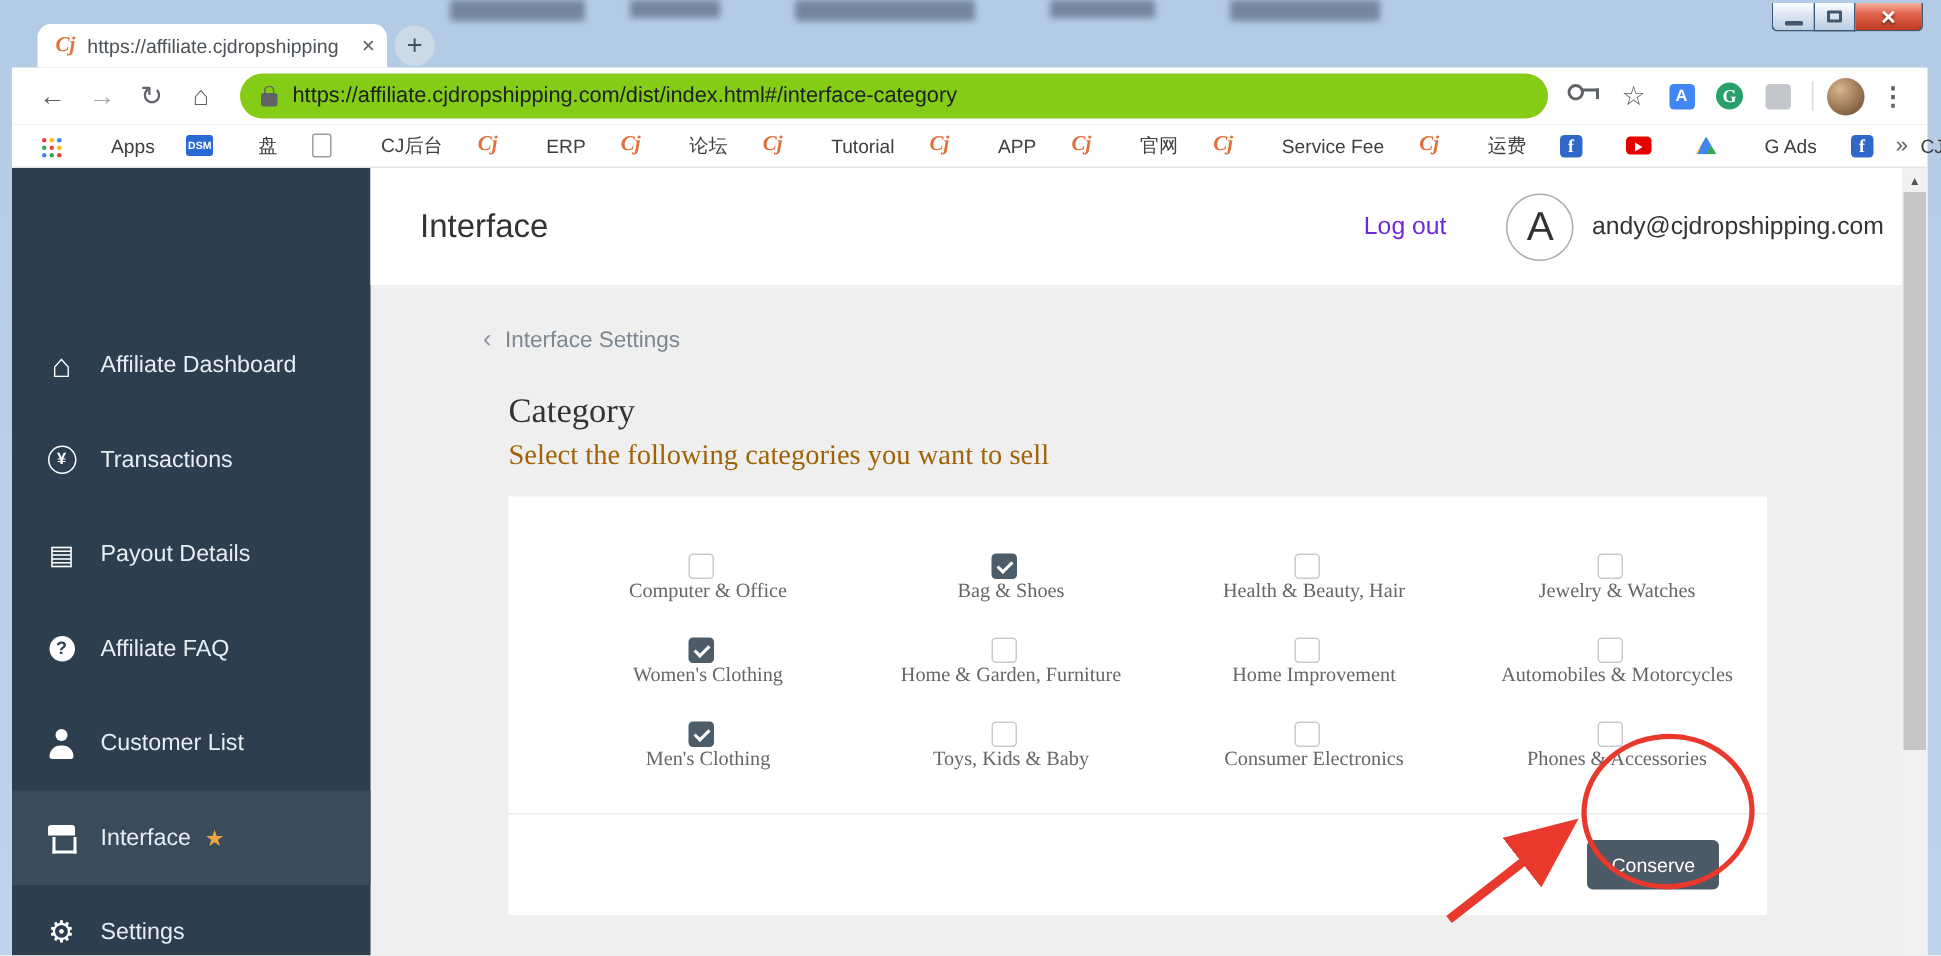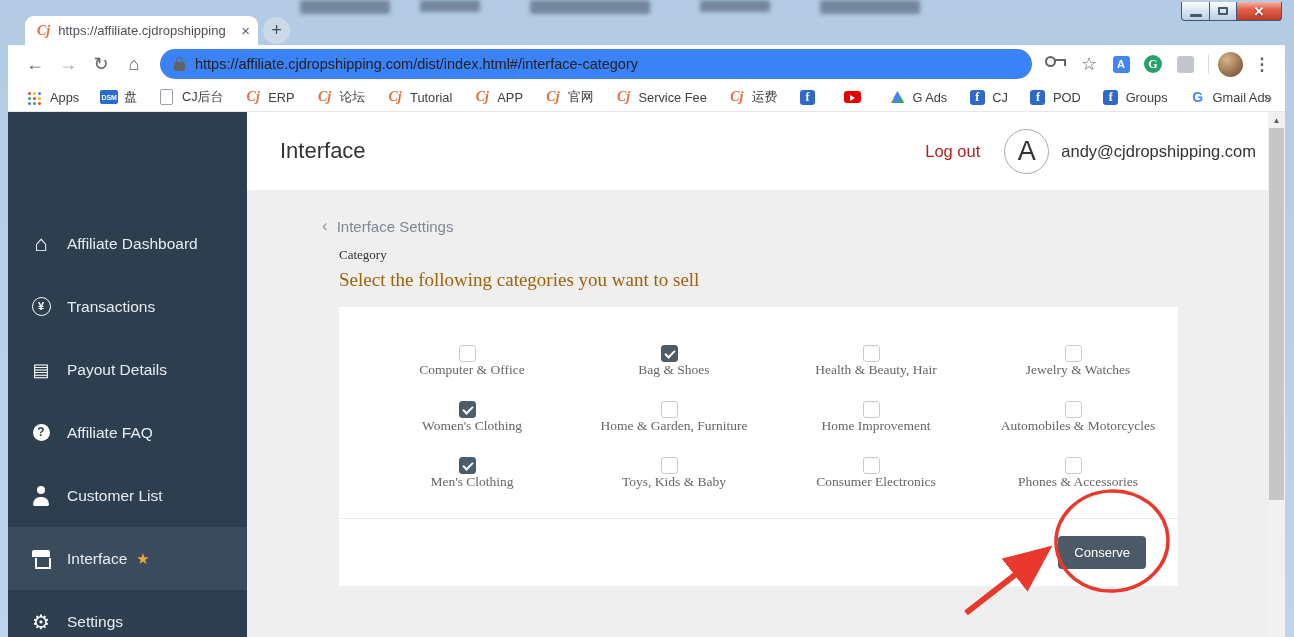--- a/index.html
+++ b/index.html
@@ -23,38 +23,38 @@
   .tab{ position:absolute; left:17px; top:16px; width:233px; height:29px; background:#fff; border-radius:9px 9px 0 0; display:flex; align-items:center; padding:0 8px 0 12px; }
   .tab-fav{ font-family:"Liberation Serif",serif; font-style:italic; font-weight:bold; color:#e0713b; font-size:14px; margin-right:8px; }
   .tab-title{ flex:1; font-size:13px; color:#4b5156; white-space:nowrap; overflow:hidden; }
   .tab-close{ color:#5f6368; font-size:15px; margin-left:6px; cursor:default; }
   .newtab-btn{ position:absolute; left:255px; top:17px; width:27px; height:27px; border-radius:50%; background:#ccd9e6; color:#44505c; display:flex; align-items:center; justify-content:center; font-size:18px; }
 
   
   .toolbar{ position:absolute; left:8px; right:9px; top:45px; height:38px; background:#fff; display:flex; align-items:center; padding:0 10px 0 14px; }
   .nav-btn{ width:26px; height:26px; display:flex; align-items:center; justify-content:center; font-size:18px; color:#5f6368; margin-right:7px; }
   .nav-btn.disabled{ color:#a6abb0; }
-  .omnibox{ flex:1; height:30px; background:#3b82f6; border-radius:16px; display:flex; align-items:center; padding:0 14px; margin:0 6px; }
+  .omnibox{ flex:1; height:30px; background:#84cc16; border-radius:16px; display:flex; align-items:center; padding:0 14px; margin:0 6px; }
   .lock-icon{ position:relative; width:11px; height:9px; background:#5f6368; border-radius:2px; margin-right:10px; margin-top:4px; }
   .lock-icon::before{ content:""; position:absolute; top:-5px; left:2px; width:5px; height:5px; border:1.6px solid #5f6368; border-bottom:none; border-radius:4px 4px 0 0; }
   .url-text{ font-size:14.5px; color:#202124; }
   .tool-icon{ width:26px; height:26px; display:flex; align-items:center; justify-content:center; margin-left:6px; position:relative; color:#5f6368; }
   .key-icon::before{ content:""; position:absolute; left:1px; top:5px; width:7px; height:7px; border:2.5px solid #5f6368; border-radius:50%; }
   .key-icon::after{ content:""; position:absolute; left:10px; top:8px; width:10px; height:5px; border-top:2.5px solid #5f6368; border-right:2.5px solid #5f6368; }
   .star-icon{ font-size:18px; }
   .ext-translate{ width:17px; height:17px; background:#4285f4; border-radius:3px; color:#fff; font-size:11px; font-weight:bold; display:flex; align-items:center; justify-content:center; }
   .ext-grammarly{ width:18px; height:18px; background:#28a06a; border-radius:50%; color:#fff; font-size:12px; font-weight:bold; display:flex; align-items:center; justify-content:center; font-family:"Liberation Serif",serif; }
   .ext-gray{ width:17px; height:17px; background:#c3c7cb; border-radius:3px; }
   .tb-divider{ width:1px; height:20px; background:#dadce0; margin-left:10px; }
   .tb-avatar{ width:25px; height:25px; border-radius:50%; background:radial-gradient(circle at 35% 30%, #d9b48c, #94714f 60%, #5c4634); margin-left:9px; }
   .dots-icon{ font-size:17px; font-weight:bold; letter-spacing:0; }
 
   
   .bookmarks{ position:absolute; left:8px; right:9px; top:83px; height:29px; background:#fff; border-bottom:1px solid #e4e6e8; display:flex; align-items:center; padding:0 14px 0 18px; }
-  .bm{ display:flex; align-items:center; margin-right:21px; cursor:default; }
+  .bm{ display:flex; align-items:center; margin-right:21px; cursor:default;gap:24px; }
   .bm-icon{ position:relative; width:18px; height:17px; display:inline-flex; align-items:center; justify-content:center; margin-right:6px; flex:none; }
   .bm-label{ font-size:12.8px; color:#3c4043; white-space:nowrap; }
   .bm-label:empty{ display:none; }
   .bm[data-icon="apps-grid"] .bm-icon::before{ content:""; position:absolute; top:3px; left:2px; width:3px; height:3px; border-radius:50%; background:#ea4335;
      box-shadow:5px 0 0 #fbbc04,10px 0 0 #4285f4,0 5px 0 #34a853,5px 5px 0 #ea4335,10px 5px 0 #fbbc04,0 10px 0 #4285f4,5px 10px 0 #34a853,10px 10px 0 #ea4335; }
   .bm[data-icon="dsm-badge"] .bm-icon::before{ content:"DSM"; background:#2a6ad3; color:#fff; font-size:7px; font-weight:bold; padding:3.5px 1.5px; border-radius:2px; letter-spacing:0; }
   .bm[data-icon="page"] .bm-icon::before{ content:""; width:11px; height:14px; border:1.4px solid #9aa0a6; border-radius:2px; background:#fff; }
   .bm[data-icon="cj-logo"] .bm-icon::before{ content:"Cj"; font-family:"Liberation Serif",serif; font-style:italic; font-weight:bold; color:#e0713b; font-size:14px; }
   .bm[data-icon="facebook"] .bm-icon::before{ content:"f"; width:15px; height:15px; background:#2f68c8; border-radius:3px; color:#fff; font-weight:bold; font-size:12px; display:flex; align-items:center; justify-content:center; font-family:"Liberation Serif",serif; }
   .bm[data-icon="youtube"] .bm-icon::before{ content:""; width:17px; height:12px; background:#e60000; border-radius:3px; }
@@ -81,28 +81,28 @@
   .side-item[data-icon="store"] .nav-icon::after{ content:""; position:absolute; top:9px; left:5px; width:12px; height:9px; border:2px solid #fff; border-top:none; }
   .side-item[data-icon="gear"] .nav-icon::before{ content:"⚙"; font-size:20px; }
   .side-star{ display:none; color:#f0a43e; font-size:15px; margin-left:9px; }
   .side-item.starred .side-star{ display:inline; }
 
   
   .main{ position:absolute; left:239px; right:17px; top:0; bottom:0; }
   .main-header{ height:78px; background:#fff; display:flex; align-items:center; padding:0 12px 0 33px; }
   .page-title{ font-size:22px; color:#333; }
   .header-right{ margin-left:auto; display:flex; align-items:center; }
-  .logout{ font-size:16.5px; color:#b91c1c; margin-right:24px; cursor:default; }
+  .logout{ font-size:16.5px; color:#6d28d9; margin-right:40px; cursor:default; }
   .avatar-circle{ width:45px; height:45px; border:1px solid #aaa; border-radius:50%; display:flex; align-items:center; justify-content:center; font-size:27px; color:#333; margin-right:12px; background:#fff; }
   .user-email{ font-size:16.5px; color:#333; }
 
   .content{ padding:26px 0 0 75px; }
   .back-link{ display:flex; align-items:center; color:#7d8893; font-size:15px; cursor:default; }
   .back-chevron{ font-size:17px; margin-right:9px; color:#8a959f; }
-  .section-title{ font-family:"Liberation Serif",serif; font-size:13px; color:#333; margin:11px 0 0 17px; }
+  .section-title{ font-family:"Liberation Serif",serif; font-size:23px; color:#333; margin:25px 0 0 17px; }
   .section-subtitle{ font-family:"Liberation Serif",serif; font-size:19px; color:#a16207; margin:6px 0 0 17px; }
 
   .card{ width:839px; margin:16px 0 0 17px; background:#fff; }
   .cat-grid{ display:grid; grid-template-columns:repeat(4,202px); padding:38px 0 28px 32px; row-gap:23px; }
   .cat{ display:flex; align-items:center; cursor:default;flex-direction:column; }
   .cb{ width:17px; height:17px; border:1px solid #c7cbcf; border-radius:3px; background:#fff; margin-right:9px; flex:none; }
   .cat.checked .cb{ background:#4c5c69; border-color:#4c5c69; }
   .cat.checked .cb::after{ content:""; display:block; width:8px; height:4px; border-left:2px solid #fff; border-bottom:2px solid #fff; transform:rotate(-45deg); margin:3.5px auto 0; }
   .cat-label{ font-family:"Liberation Serif",serif; font-size:13.5px; color:#666; white-space:nowrap; }
   .card-footer{ border-top:1px solid #ececec; height:68px; display:flex; align-items:center; justify-content:flex-end; padding-right:32px; }

